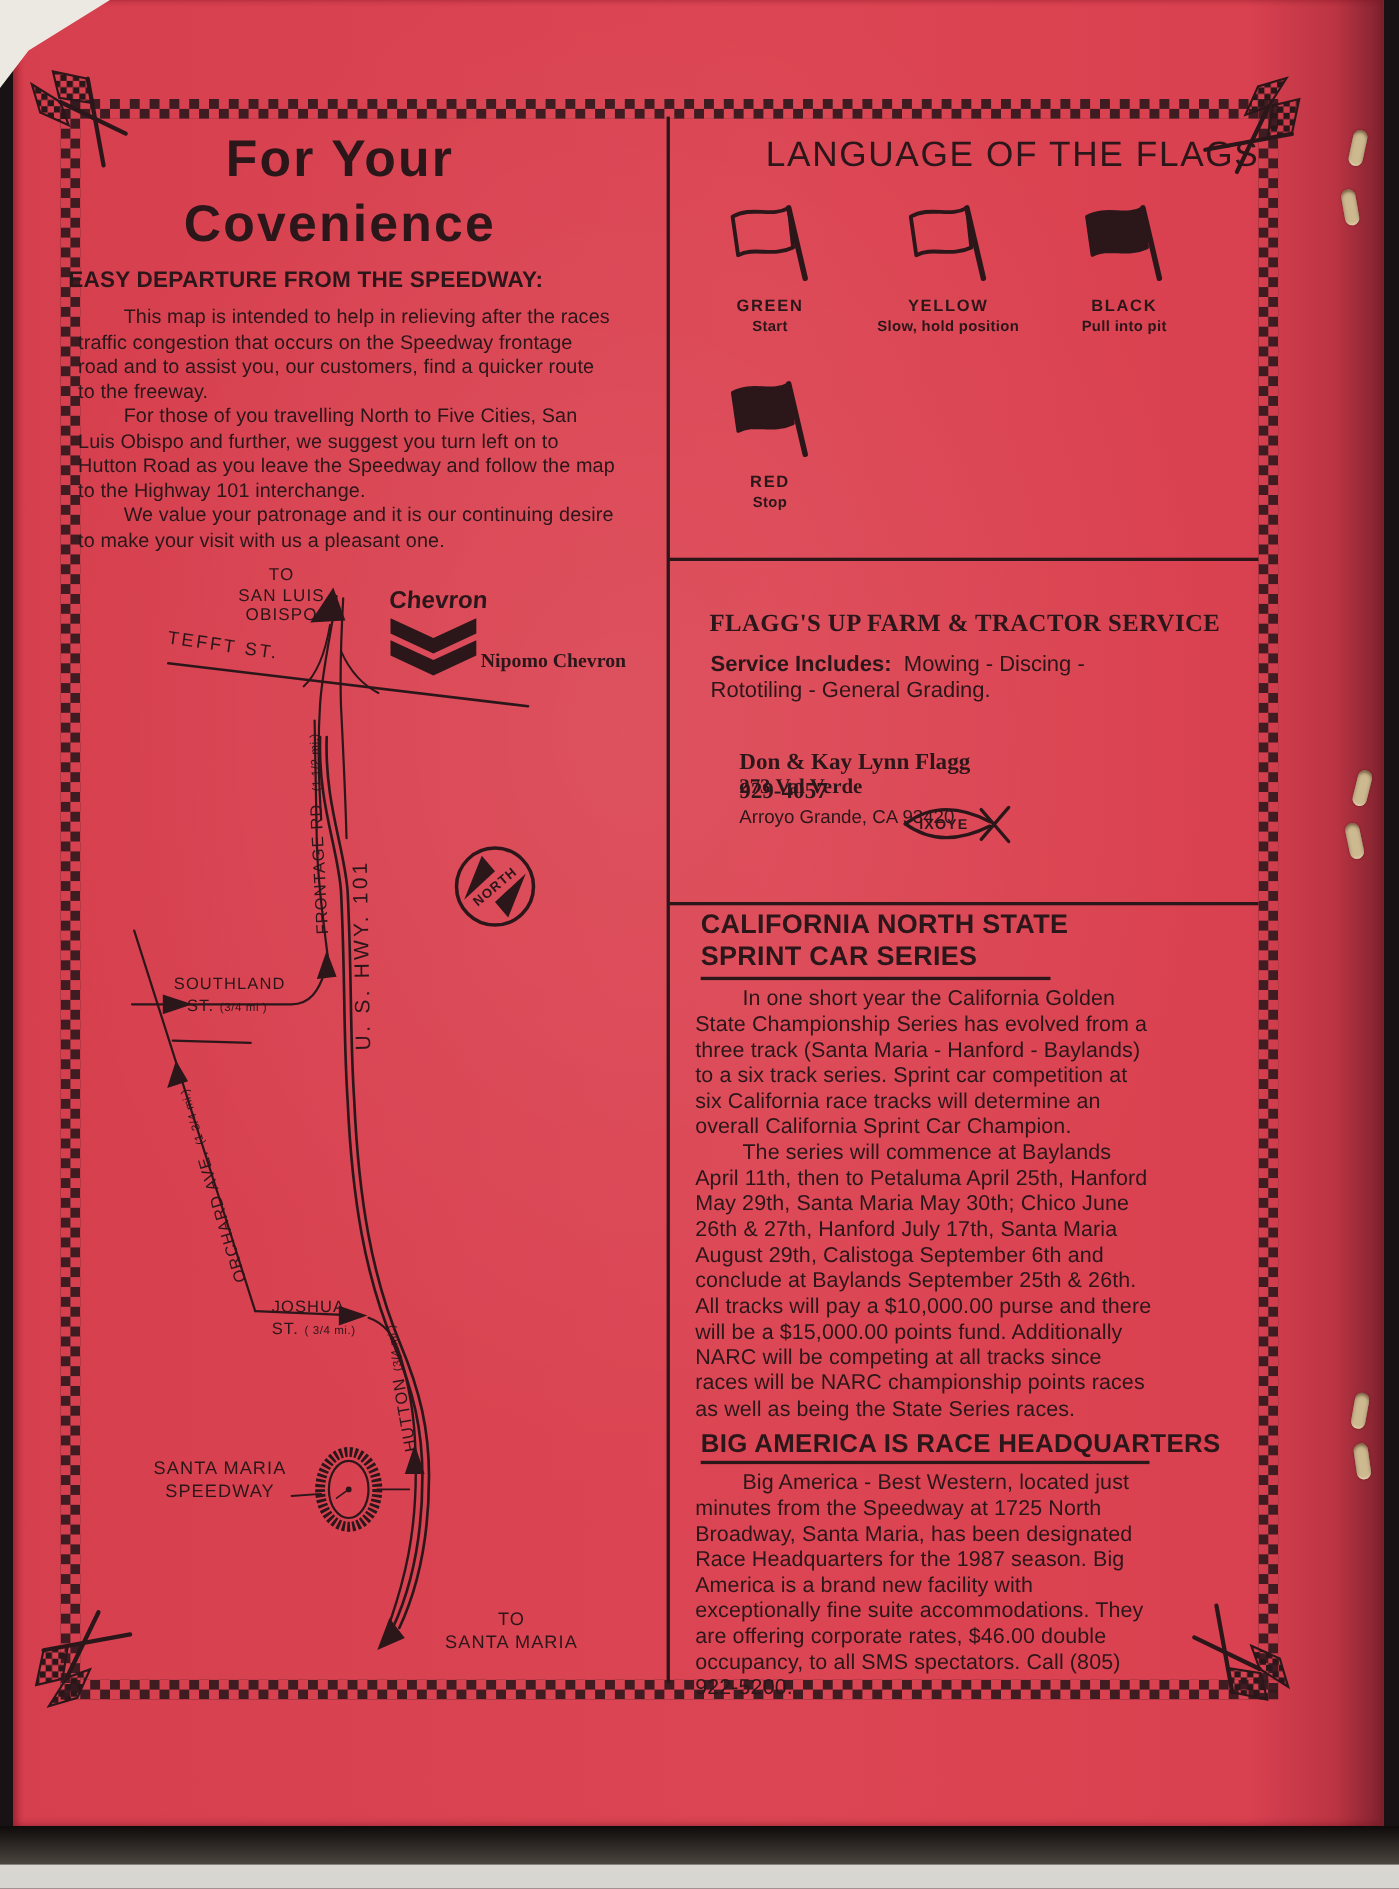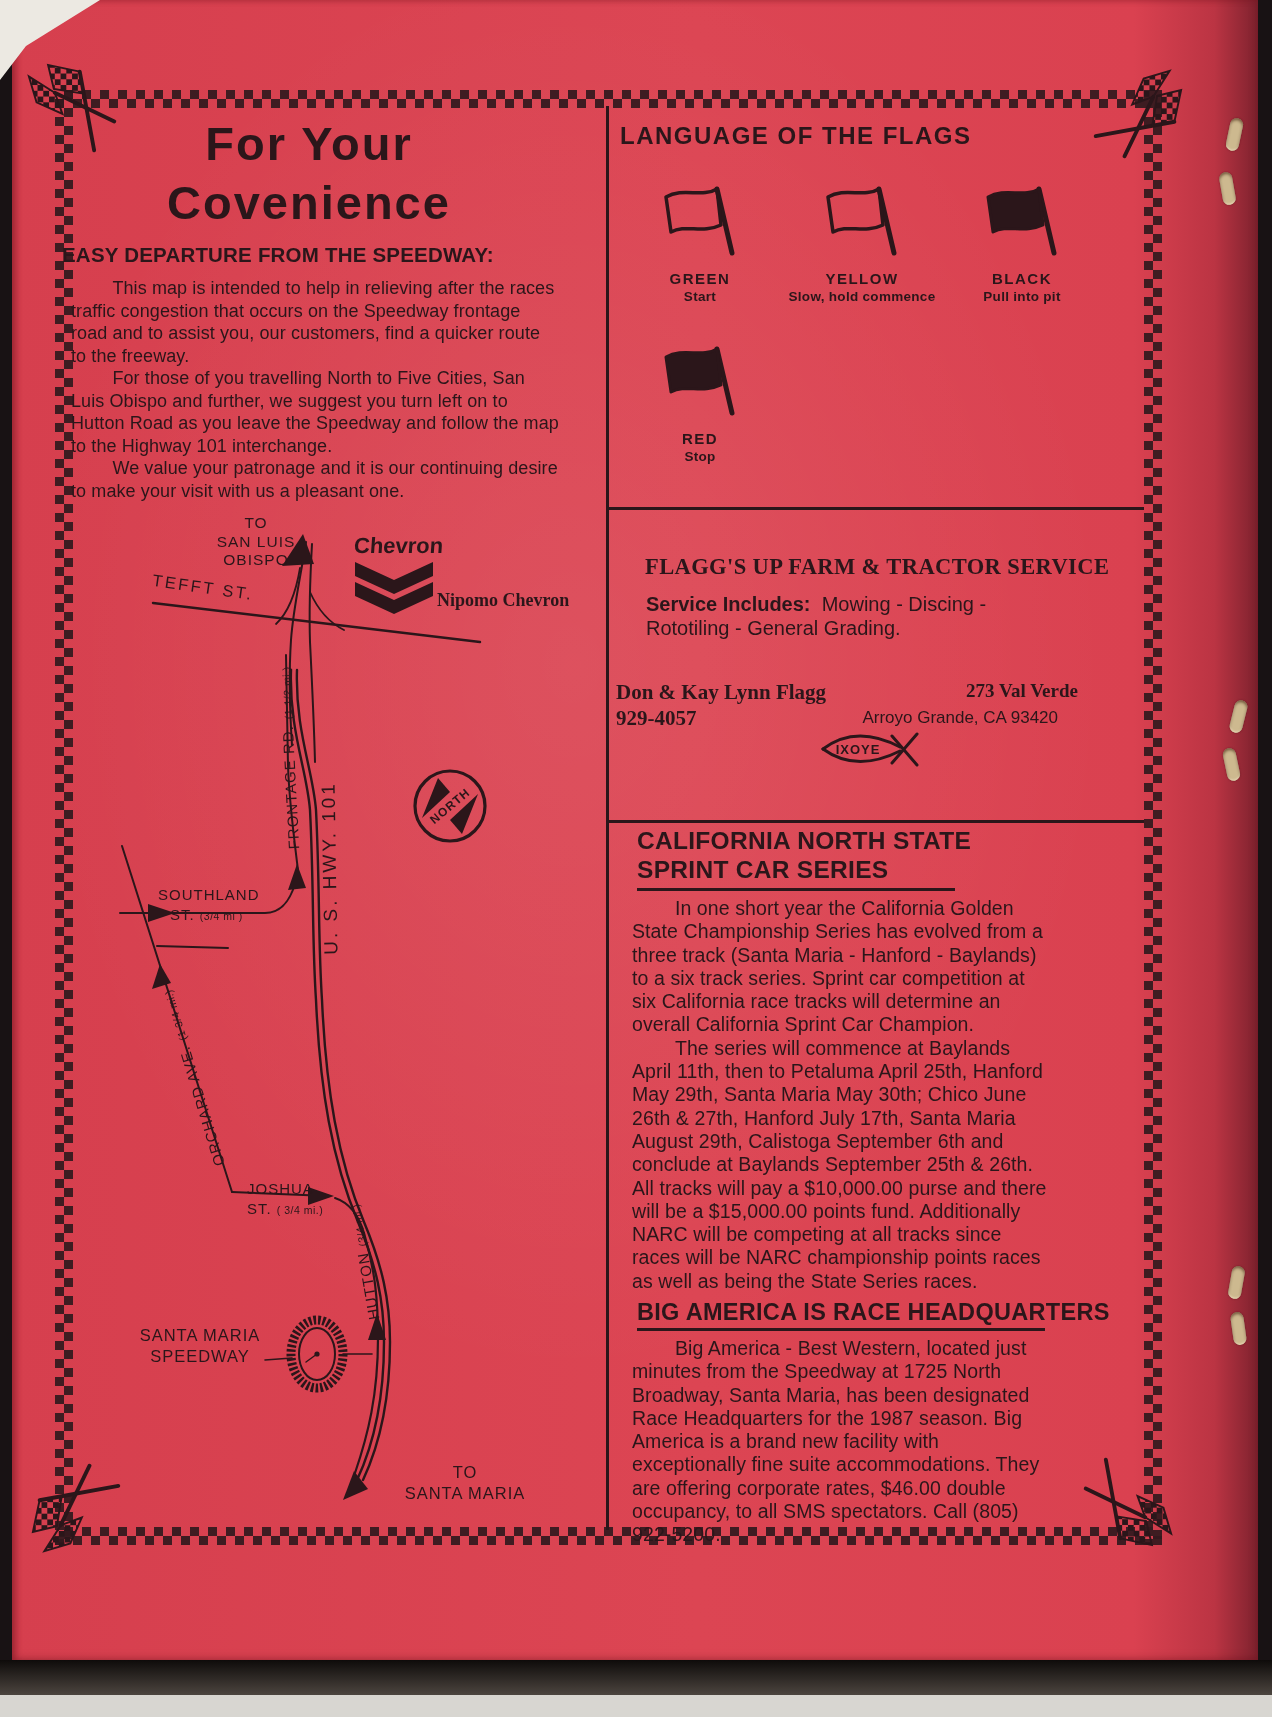--- a/index.html
+++ b/index.html
@@ -48,38 +48,38 @@
   .intro p{margin:0;text-indent:2.3em;}
 
   
   .map-svg{position:absolute;left:60px;top:470px;}
   .maplbl{position:absolute;color:var(--ink);white-space:nowrap;font-size:15px;letter-spacing:1px;}
   .maplbl .sm{font-size:10.5px;letter-spacing:.5px;}
   .pre{white-space:pre-line;}
   .rotlbl{display:inline-flex;align-items:baseline;gap:6px;}
 
   
-  .flags-title{position:absolute;left:620px;top:122px;width:525px;text-align:left;
-    color:var(--ink);font-weight:bold;font-size:24px;letter-spacing:1.5px;}
+  .flags-title{position:absolute;left:620px;top:122px;width:525px;text-align:right;
+    color:var(--ink);font-weight:normal;font-size:32px;letter-spacing:1.5px;}
   .flag-cell{position:absolute;width:170px;text-align:center;color:var(--ink);}
   .flag-cell svg{display:block;margin:0 auto;}
   .flag-name{font-weight:bold;font-size:15px;letter-spacing:1.5px;margin-top:10px;}
   .flag-meaning{font-weight:bold;font-size:13.5px;letter-spacing:.3px;margin-top:2px;}
   .fl-outline{fill:none;stroke:var(--ink);stroke-width:3.5;stroke-linejoin:round;}
   .fl-solid{fill:var(--ink);stroke:var(--ink);stroke-width:3;stroke-linejoin:round;}
   .fl-check{fill:url(#chkflag);stroke:var(--ink);stroke-width:3;stroke-linejoin:round;}
   .fl-pole{fill:none;stroke:var(--ink);stroke-width:5;stroke-linecap:round;}
 
   
   .ad-title{position:absolute;left:645px;top:554px;color:var(--ink);
     font-family:"Liberation Serif",serif;font-weight:bold;font-size:22.5px;letter-spacing:.4px;}
   .ad-line{position:absolute;color:var(--ink);font-size:20px;line-height:24px;}
   .ad-label{font-weight:bold;}
   .serifb{font-family:"Liberation Serif",serif;font-weight:bold;}
-  .ad-row{position:absolute;left:616px;width:462px;display:flex;justify-content:space-between;color:var(--ink);}
+  .ad-row{position:absolute;left:672px;width:462px;display:flex;justify-content:flex-end;color:var(--ink);flex-direction:column;}
 
   
   .art-head{position:absolute;color:var(--ink);font-weight:bold;font-size:24.5px;line-height:29px;letter-spacing:.3px;}
   .art-body{position:absolute;color:var(--ink);font-size:19.5px;line-height:23.3px;letter-spacing:.1px;}
   .art-body p{margin:0;text-indent:2.2em;}
 </style>
 </head>
 <body>
 
 <div class="scan">
@@ -254,21 +254,21 @@
       </svg>
     <div class="flag-name">GREEN</div>
     <div class="flag-meaning">Start</div>
   </div>
   <div class="flag-cell" style="left:777px;top:182px">
     <svg width="90" height="78" viewBox="0 0 90 78">
         <use href="#flagpole" class="fl-pole"></use>
         <use href="#flagshape" class="fl-outline"></use>
       </svg>
     <div class="flag-name">YELLOW</div>
-    <div class="flag-meaning">Slow, hold commence</div>
+    <div class="flag-meaning">Slow, hold position</div>
   </div>
   <div class="flag-cell" style="left:615px;top:342px">
     <svg width="90" height="78" viewBox="0 0 90 78">
         <use href="#flagpole" class="fl-pole"></use>
         <use href="#flagshape" class="fl-solid"></use>
       </svg>
     <div class="flag-name">RED</div>
     <div class="flag-meaning">Stop</div>
   </div>
   <div class="flag-cell" style="left:937px;top:182px">

